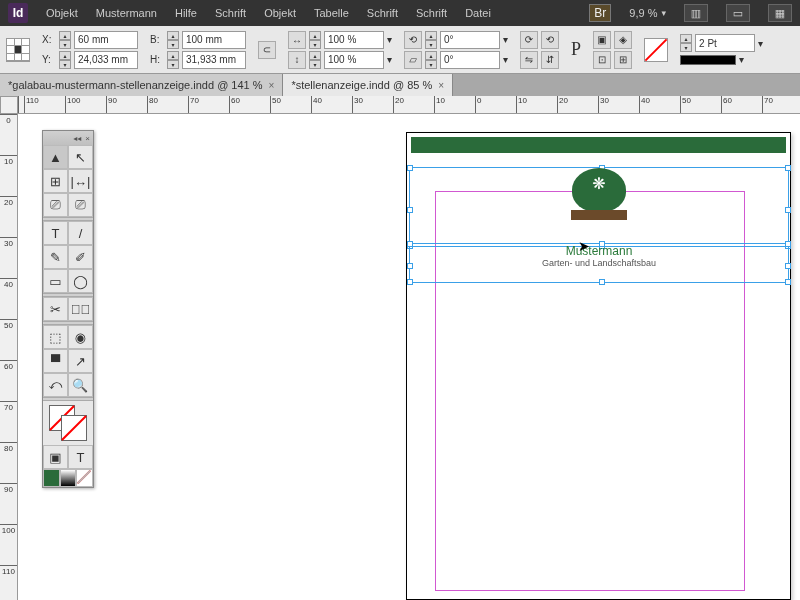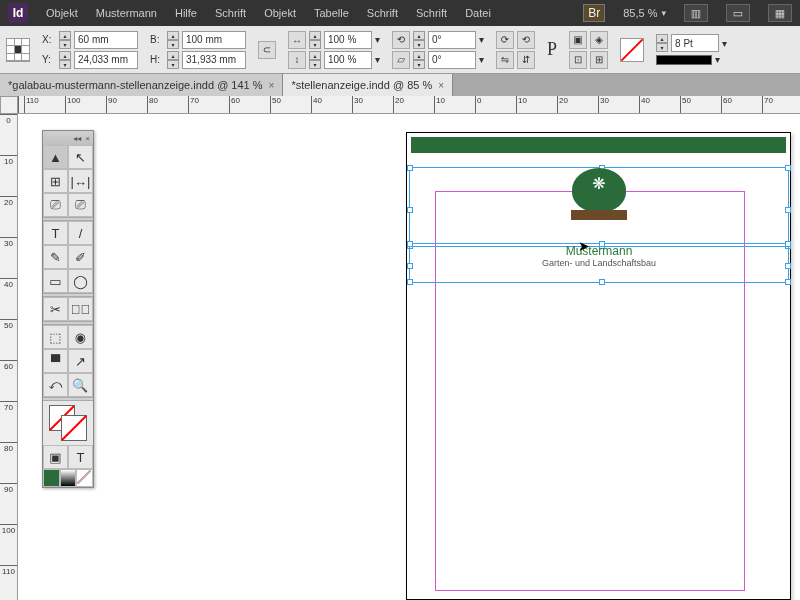--- a/index.html
+++ b/index.html
@@ -15,21 +15,21 @@
 .ctrlbar { height:48px; background:#e8e8e8; border-bottom:1px solid #999; display:flex; align-items:center; padding:2px 6px; gap:12px; font-size:10px; color:#333; }
 .ref-grid { width:24px; height:24px; display:grid; grid-template-columns:repeat(3,1fr); grid-template-rows:repeat(3,1fr); gap:1px; background:#999; border:1px solid #999; }
 .ref-grid div { background:#fff; }
 .ref-grid div.sel { background:#333; }
 .field-group { display:flex; flex-direction:column; gap:2px; }
 .field-row { display:flex; align-items:center; gap:3px; }
 .label { width:14px; font-size:10px; }
 .input { width:64px; height:18px; background:#fff; border:1px solid #999; font-size:10px; padding:0 3px; display:flex; align-items:center; }
 .stepper { width:12px; height:18px; display:flex; flex-direction:column; }
 .stepper div { flex:1; background:#ddd; border:1px solid #999; font-size:6px; display:flex; align-items:center; justify-content:center; }
-.pct-input { width:48px; height:18px; background:#fff; border:1px solid #999; font-size:10px; padding:0 3px; display:flex; align-items:center; }
+.pct-input { width:60px; height:18px; background:#fff; border:1px solid #999; font-size:10px; padding:0 3px; display:flex; align-items:center; }
 .mini-icon { width:18px; height:18px; background:#ddd; border:1px solid #aaa; display:flex; align-items:center; justify-content:center; font-size:10px; }
 .swatch { width:24px; height:24px; background:#fff; border:1px solid #999; position:relative; }
 .swatch .diag { position:absolute; width:30px; height:2px; background:red; top:10px; left:-4px; transform:rotate(-45deg); }
 .black-bar { width:56px; height:10px; background:#000; border:1px solid #666; }
 .tabbar { height:22px; background:#a8a8a8; display:flex; align-items:flex-start; font-size:11px; }
 .tab { height:22px; background:#ccc; border-right:1px solid #888; padding:3px 8px; display:flex; align-items:center; gap:6px; color:#333; }
 .tab.active { background:#e8e8e8; }
 .tab .x { font-size:10px; color:#666; }
 .ruler-h { position:absolute; top:96px; left:18px; right:0; height:18px; background:#f0f0f0; border-bottom:1px solid #999; font-size:8px; display:flex; overflow:hidden; }
 .ruler-h .tick { position:relative; min-width:41px; border-left:1px solid #666; padding-left:1px; color:#333; }
@@ -72,21 +72,21 @@
   <span class="menu">Hilfe</span>
   <span class="menu">Schrift</span>
   <span class="menu">Objekt</span>
   <span class="menu">Tabelle</span>
   <span class="menu">Schrift</span>
   <span class="menu">Schrift</span>
   <span class="menu">Datei</span>
   <div class="spacer"></div>
   <div class="br">Br</div>
   <div class="zoom">
-      <span>85,5 %</span>
+      <span>9,9 %</span>
       <span class="dd">▾</span>
     </div>
   <div class="iconbox">▥</div>
   <div class="iconbox">▭</div>
   <div class="iconbox">▦</div>
 </div>
 
 <div class="ctrlbar">
   <div class="ref-grid">
     <div></div>
@@ -199,21 +199,21 @@
   </div>
   <div class="swatch">
       <div class="diag"></div>
     </div>
   <div class="field-group">
     <div class="field-row">
         <div class="stepper">
           <div>▴</div>
           <div>▾</div>
         </div>
-        <div class="pct-input">8 Pt</div>
+        <div class="pct-input">2 Pt</div>
         <span class="dd">▾</span>
       </div>
     <div class="field-row">
         <div class="black-bar"></div>
         <span class="dd">▾</span>
       </div>
   </div>
 </div>
 
 <div class="tabbar">

